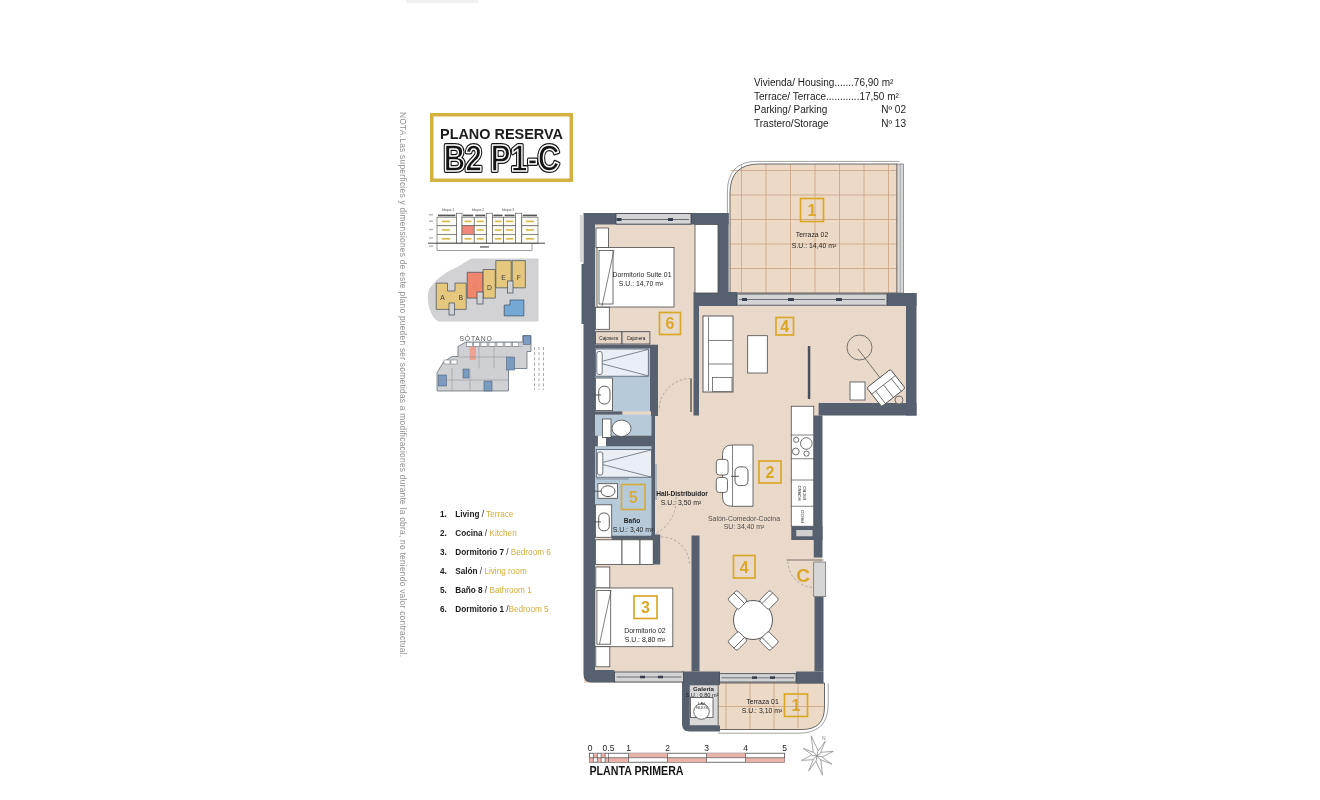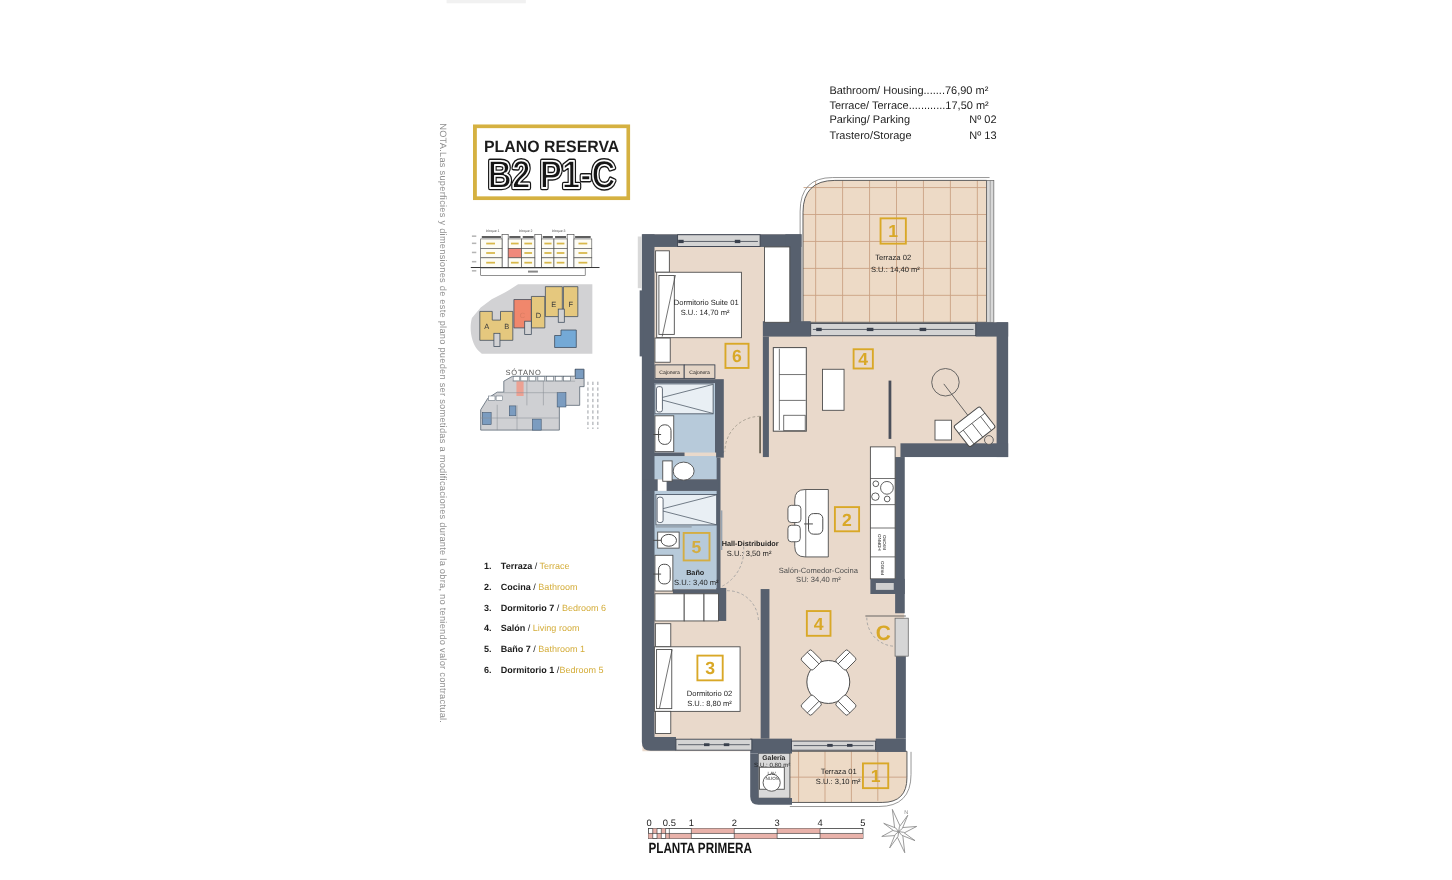--- a/index.html
+++ b/index.html
@@ -28,40 +28,40 @@
 <div class="abs" style="left:406px;top:0;width:72px;height:3px;background:#f1f1f1;"></div>
 
 <svg class="abs" style="left:430px;top:113px;" width="143" height="69" viewBox="0 0 143 69">
   <rect x="1.75" y="1.75" width="139.5" height="65.5" fill="#fff" stroke="#d5b141" stroke-width="3.5"></rect>
   <text x="71.5" y="25.5" font-family="Liberation Sans, sans-serif" font-size="15" font-weight="bold" fill="#1c1c1c" text-anchor="middle" textLength="123" lengthAdjust="spacingAndGlyphs">PLANO RESERVA</text>
   <text x="71.5" y="58" font-family="Liberation Sans, sans-serif" font-size="36" font-weight="bold" fill="#151515" stroke="#151515" stroke-width="4.2" stroke-linejoin="round" text-anchor="middle" textLength="116" lengthAdjust="spacingAndGlyphs">B2 P1-C</text>
   <text x="71.5" y="58" font-family="Liberation Sans, sans-serif" font-size="36" font-weight="bold" fill="#151515" stroke="#ffffff" stroke-width="1.6" stroke-linejoin="round" text-anchor="middle" textLength="116" lengthAdjust="spacingAndGlyphs">B2 P1-C</text>
 </svg>
 
 <div class="abs" id="info">
-  <div class="row">Bathroom/ Housing.......76,90 m²</div>
+  <div class="row">Vivienda/ Housing.......76,90 m²</div>
   <div class="row">Terrace/ Terrace............17,50 m²</div>
   <div class="row fx">
       <span>Parking/ Parking</span>
       <span>Nº 02</span>
     </div>
   <div class="row fx">
       <span>Trastero/Storage</span>
       <span>Nº 13</span>
     </div>
 </div>
 
 <div class="abs" id="nota">NOTA.Las superficies y dimensiones de este plano pueden ser sometidas a modificaciones durante la obra, no teniendo valor contractual.</div>
 
 <div class="abs" id="legend">
-  <div class="it"><span class="n">1.</span> <span class="b">Terraza</span> / <span class="e">Terrace</span></div>
-  <div class="it"><span class="n">2.</span> <span class="b">Cocina</span> / <span class="e">Bathroom</span></div>
+  <div class="it"><span class="n">1.</span> <span class="b">Living</span> / <span class="e">Terrace</span></div>
+  <div class="it"><span class="n">2.</span> <span class="b">Cocina</span> / <span class="e">Kitchen</span></div>
   <div class="it"><span class="n">3.</span> <span class="b">Dormitorio 7</span> / <span class="e">Bedroom 6</span></div>
   <div class="it"><span class="n">4.</span> <span class="b">Salón</span> / <span class="e">Living room</span></div>
-  <div class="it"><span class="n">5.</span> <span class="b">Baño 7</span> / <span class="e">Bathroom 1</span></div>
+  <div class="it"><span class="n">5.</span> <span class="b">Baño 8</span> / <span class="e">Bathroom 1</span></div>
   <div class="it"><span class="n">6.</span> <span class="b">Dormitorio 1</span> /<span class="e">Bedroom 5</span></div>
 </div>
 
 <svg class="abs" style="left:420px;top:200px;" width="130" height="210" viewBox="420 200 130 210">
 
   <g font-family="Liberation Sans, sans-serif">
 
     <text x="448" y="211" font-size="3.2" fill="#555" text-anchor="middle">bloque&nbsp;1</text>
     <text x="478" y="211" font-size="3.2" fill="#555" text-anchor="middle">bloque&nbsp;2</text>
     <text x="508" y="211" font-size="3.2" fill="#555" text-anchor="middle">bloque&nbsp;3</text>

